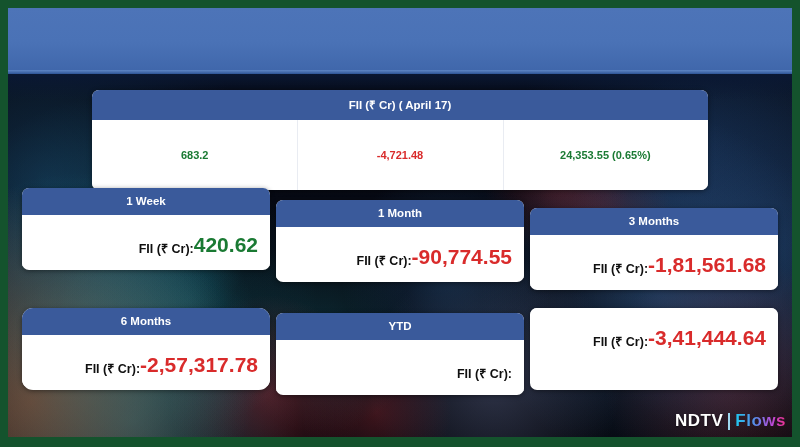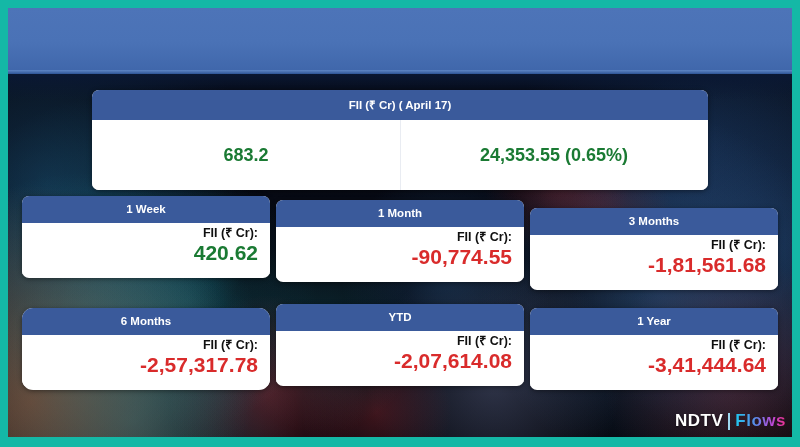--- a/index.html
+++ b/index.html
@@ -11,21 +11,21 @@
     overflow: hidden;
     background: #ffffff;
     font-family: "Liberation Sans", sans-serif;
   }
 
   
   .frame {
     position: relative;
     width: 800px;
     height: 447px;
-    background: #14b8a6;
+    background: #14532d;
     padding: 8px 8px 24px 8px;
   }
 
   .stage {
     position: relative;
     width: 784px;
     height: 429px;
     overflow: hidden;
     background: #05070e;
   }
@@ -143,57 +143,56 @@
   .summary-body {
     display: flex;
     height: 70px;
     background: #ffffff;
   }
   .summary-body > div {
     flex: 1 1 0;
     display: flex;
     align-items: center;
     justify-content: center;
-    font-size: 18px;
+    font-size: 11px;
     font-weight: bold;
     white-space: nowrap;
   }
   .summary-body > div + div { box-shadow: inset 1px 0 0 #e9ecf2; }
 
   .pos { color: #1a7a33; }
   .neg { color: #d92b2b; }
 
   
   .pcard { width: 248px; height: 82px; }
   .pcard .body {
     height: 51px;
     display: flex;
     align-items: flex-end;
-    justify-content: center;
+    justify-content: flex-end;
     padding: 0 12px 9px 12px;
     background: #ffffff;
-    flex-direction: column;
   }
   .pcard .plabel {
     font-size: 12.5px;
     font-weight: bold;
     color: #101010;
     white-space: nowrap;
   }
   .pcard .pvalue {
     font-size: 21px;
     font-weight: bold;
     white-space: nowrap;
   }
 
-  .c0 { left: 14px;  top: 188px; }
+  .c0 { left: 14px;  top: 180px; }
   .c1 { left: 268px; top: 192px; }
   .c2 { left: 522px; top: 192px; margin-top: 8px; }
   .c3 { left: 14px;  top: 300px; border-radius: 11px; }
-  .c4 { left: 268px; top: 296px; }
+  .c4 { left: 268px; top: 305px; }
   .c5 { left: 522px; top: 300px; }
 
   
   .logo {
     position: absolute;
     right: 6px;
     bottom: 6px;
     display: flex;
     align-items: center;
     gap: 5px;
@@ -232,20 +231,21 @@
     <div class="banner"></div>
     <div class="banner-underline"></div>
     <div class="banner-title">FII -DII Flows</div>
 
     <div class="card summary">
       <div class="summary-head">
         <div>FII (₹ Cr) ( April 17)</div>
       </div>
       <div class="summary-body">
         <div class="pos">683.2</div>
+        <div class="neg">-4,721.48</div>
         <div class="pos">24,353.55 (0.65%)</div>
       </div>
     </div>
 
     <div class="card pcard c0">
       <div class="card-head">1 Week</div>
       <div class="body">
         <span class="plabel">FII (₹ Cr):</span>
         <span class="pvalue pos">420.62</span>
       </div>
@@ -272,26 +272,24 @@
       <div class="body">
         <span class="plabel">FII (₹ Cr):</span>
         <span class="pvalue neg">-2,57,317.78</span>
       </div>
     </div>
 
     <div class="card pcard c4">
       <div class="card-head">YTD</div>
       <div class="body">
         <span class="plabel">FII (₹ Cr):</span>
-        <span class="pvalue neg">-2,07,614.08</span>
       </div>
     </div>
 
     <div class="card pcard c5">
-      <div class="card-head">1 Year</div>
       <div class="body">
         <span class="plabel">FII (₹ Cr):</span>
         <span class="pvalue neg">-3,41,444.64</span>
       </div>
     </div>
 
     <div class="logo">
       <span class="logo-ndtv">NDTV</span>
       <span class="logo-sep"></span>
       <span class="logo-profit">Flows</span>

